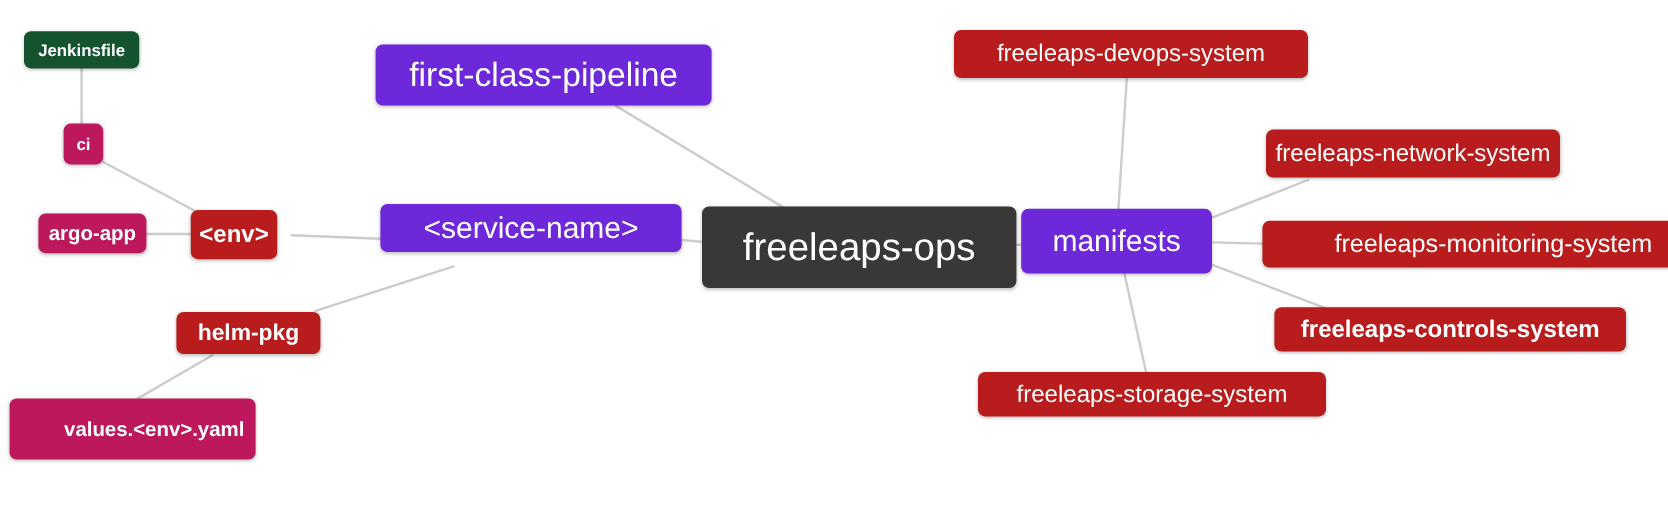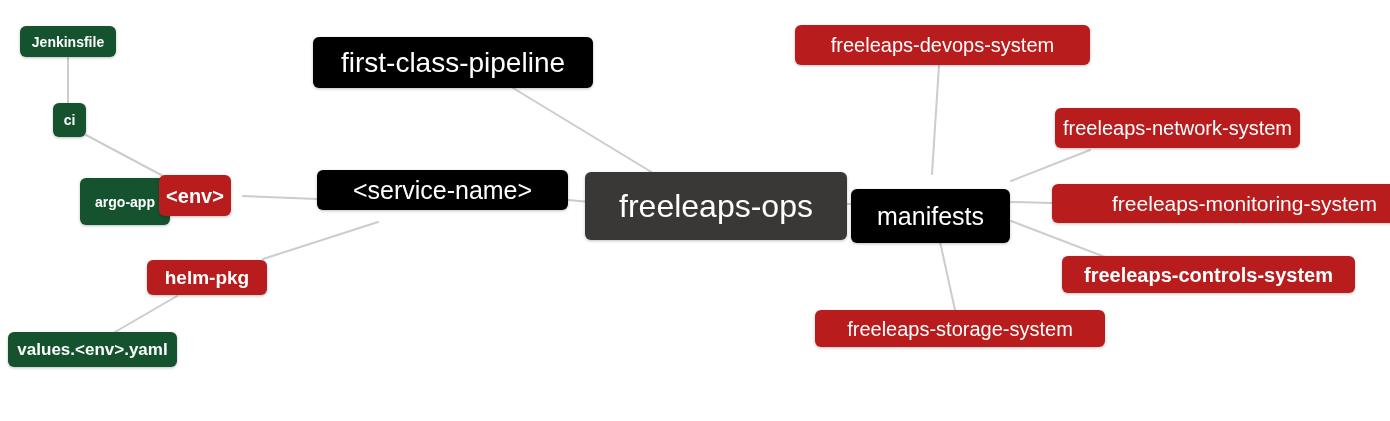--- a/index.html
+++ b/index.html
@@ -36,24 +36,24 @@
     align-items: center;
     justify-content: center;
     color: #ffffff;
     border-radius: 6px;
     white-space: nowrap;
     box-shadow: 0 1px 3px rgba(0,0,0,0.25);
     cursor: pointer;
     line-height: 1;
     letter-spacing: 0;
   }
-  .c-blue   { background: #000000; }
+  .c-blue   { background: #6d28d9; }
   .c-green  { background: #b91c1c; }
   .c-orange { background: #14532d; }
-  .c-red    { background: #14532d; }
+  .c-red    { background: #be185d; }
   .c-dark   { background: #3a3737; }
   .w-bold   { font-weight: 700; }
   .w-reg    { font-weight: 400; }
 </style>
 </head>
 <body>
 
 <div class="canvas">
 
   <svg class="edges" width="1390" height="421">
@@ -70,35 +70,35 @@
     <line x1="1011" y1="181" x2="1090" y2="150"></line>
     <line x1="1011" y1="202" x2="1052" y2="203"></line>
     <line x1="1011" y1="221" x2="1105" y2="257"></line>
     <line x1="937" y1="228" x2="955" y2="310"></line>
   </svg>
 
   <div class="node c-orange w-bold" style="left:20px;  top:26px;  width:96px;  height:31px; font-size:14px;">Jenkinsfile</div>
 
   <div class="node c-red w-bold" style="left:53px;  top:103px; width:33px;  height:34px; font-size:14px;">ci</div>
 
-  <div class="node c-red w-bold" style="left:32px;  top:178px; width:90px;  height:47px; font-size:14px;margin-left:48px;">argo-app</div>
+  <div class="node c-red w-bold" style="left:32px;  top:178px; width:90px;  height:33px; font-size:17px;">argo-app</div>
 
   <div class="node c-green w-bold" style="left:159px; top:175px; width:72px;  height:41px; font-size:20px;">&lt;env&gt;</div>
 
   <div class="node c-green w-bold" style="left:147px; top:260px; width:120px; height:35px; font-size:19px;">helm-pkg</div>
 
-  <div class="node c-red w-bold" style="left:8px;   top:332px; width:169px; height:35px; font-size:17px;">values.&lt;env&gt;.yaml</div>
+  <div class="node c-red w-bold" style="left:8px;   top:332px; width:169px; height:51px; font-size:17px;padding-left:36px;">values.&lt;env&gt;.yaml</div>
 
   <div class="node c-blue w-reg" style="left:313px; top:37px;  width:280px; height:51px; font-size:28px;">first-class-pipeline</div>
 
   <div class="node c-blue w-reg" style="left:317px; top:170px; width:251px; height:40px; font-size:25px;">&lt;service-name&gt;</div>
 
   <div class="node c-dark w-reg" style="left:585px; top:172px; width:262px; height:68px; font-size:32px;text-align:center;">freeleaps-ops</div>
 
-  <div class="node c-blue w-reg" style="left:851px; top:174px; width:159px; height:54px; font-size:25px;margin-top:15px;">manifests</div>
+  <div class="node c-blue w-reg" style="left:851px; top:174px; width:159px; height:54px; font-size:25px;">manifests</div>
 
   <div class="node c-green w-reg" style="left:795px; top:25px;  width:295px; height:40px; font-size:20px;">freeleaps-devops-system</div>
 
   <div class="node c-green w-reg" style="left:1055px; top:108px; width:245px; height:40px; font-size:20px;">freeleaps-network-system</div>
 
   <div class="node c-green w-reg" style="left:1052px; top:184px; width:321px; height:39px; font-size:21px;padding-left:32px;">freeleaps-monitoring-system</div>
 
   <div class="node c-green w-reg" style="left:1062px; top:256px; width:293px; height:37px; font-size:20px;font-weight:bold;">freeleaps-controls-system</div>
 
   <div class="node c-green w-reg" style="left:815px; top:310px; width:290px; height:37px; font-size:20px;">freeleaps-storage-system</div>

